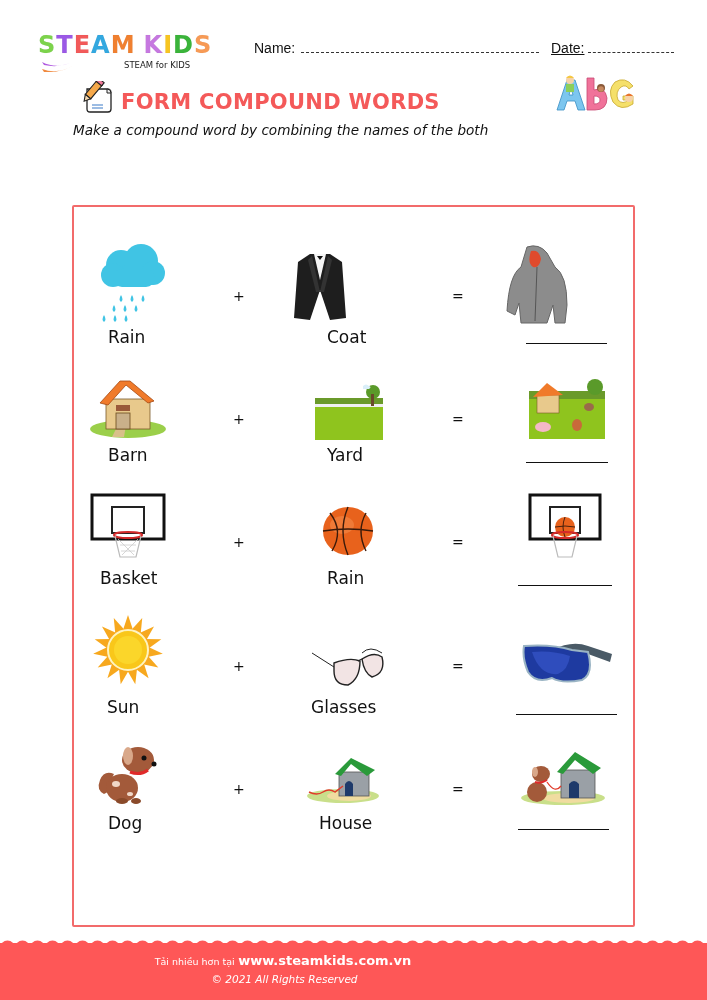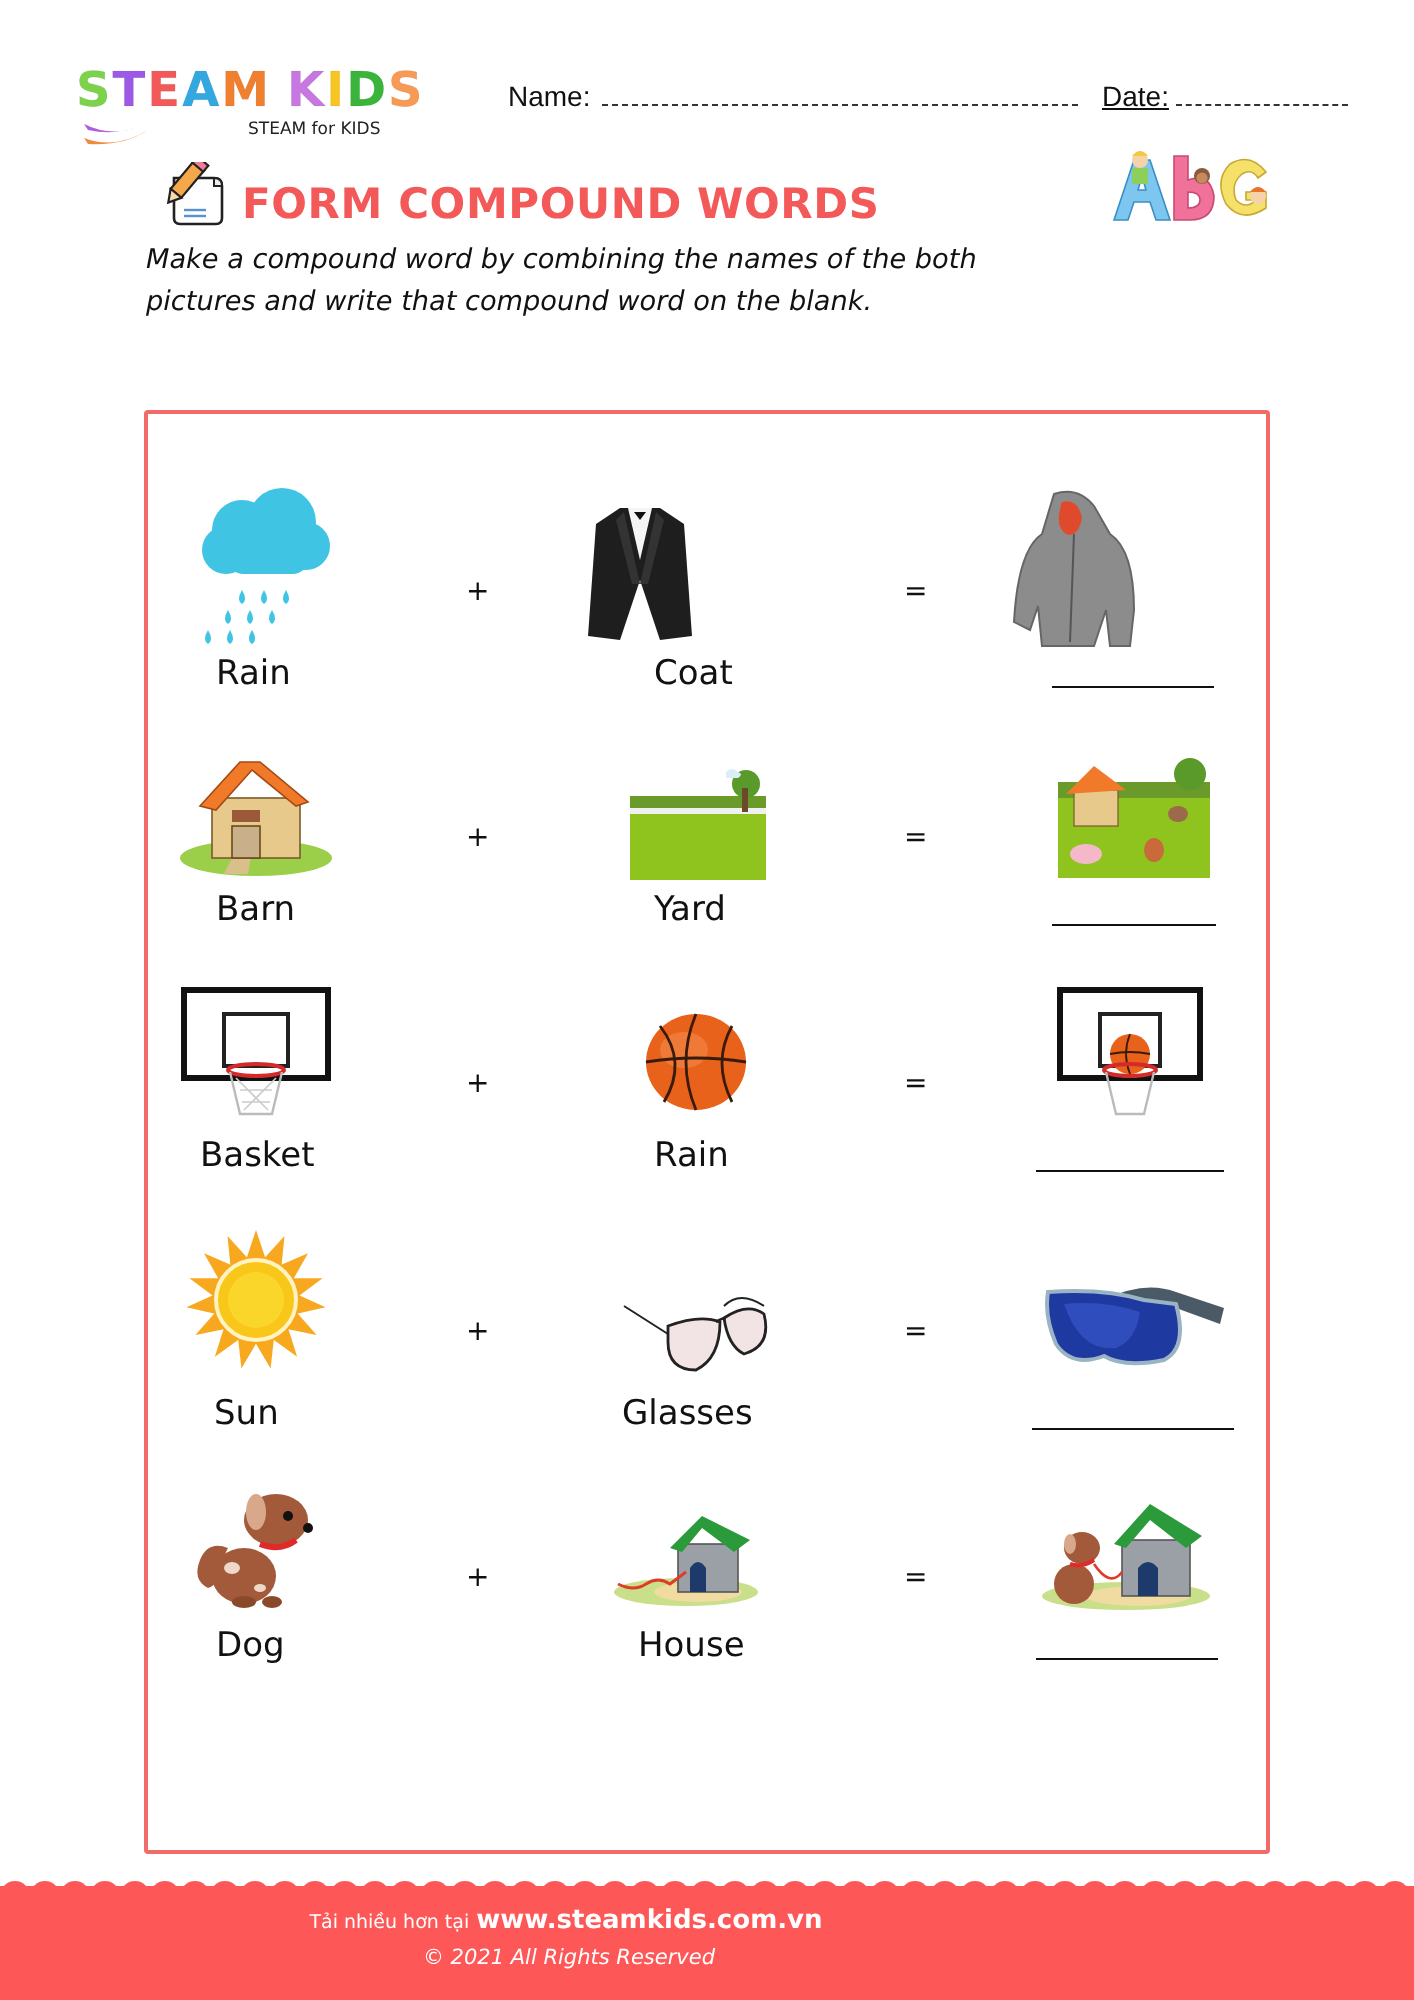--- a/index.html
+++ b/index.html
@@ -83,21 +83,20 @@
   <g transform="rotate(40 12 12)">
     <rect x="7" y="0" width="7" height="18" fill="#f5a84a" stroke="#222" stroke-width="1.1"></rect>
     <rect x="7" y="-3" width="7" height="4" fill="#f07a9a" stroke="#222" stroke-width="1.1"></rect>
     <path d="M7 18 L10.5 24 L14 18 Z" fill="#f6d9b0" stroke="#222" stroke-width="1.1"></path>
   </g>
 </svg>
 <div class="title">FORM COMPOUND WORDS</div>
 
 <div class="instructions">
   <p>Make a compound word by combining the names of the both</p>
-  <p>pictures and write that compound word on the blank.</p>
 </div>
 
 <div class="frame"></div>
 
 <div>
   <svg class="pic" style="left:99px;top:243px;width:68px;height:82px" viewBox="0 0 68 82">
     <g fill="#40c4e4">
       <circle cx="22" cy="22" r="15"></circle>
         <circle cx="42" cy="18" r="17"></circle>
         <circle cx="54" cy="30" r="12"></circle>

